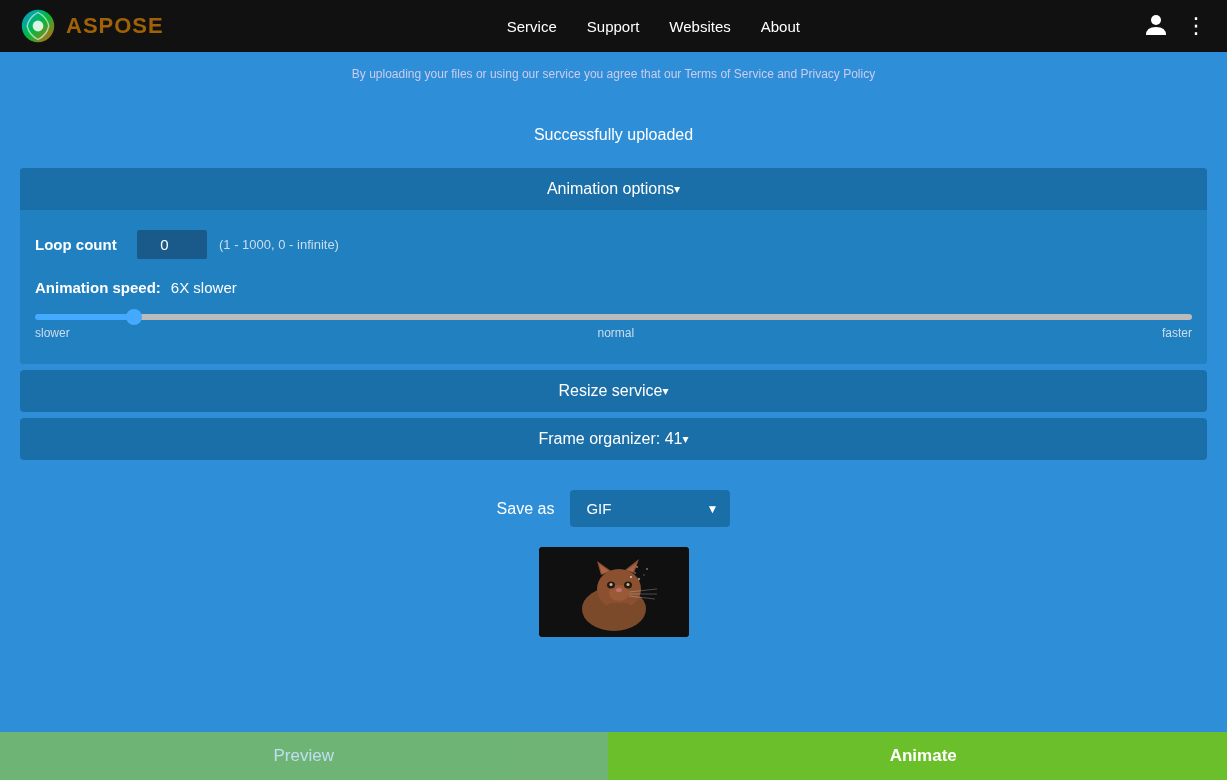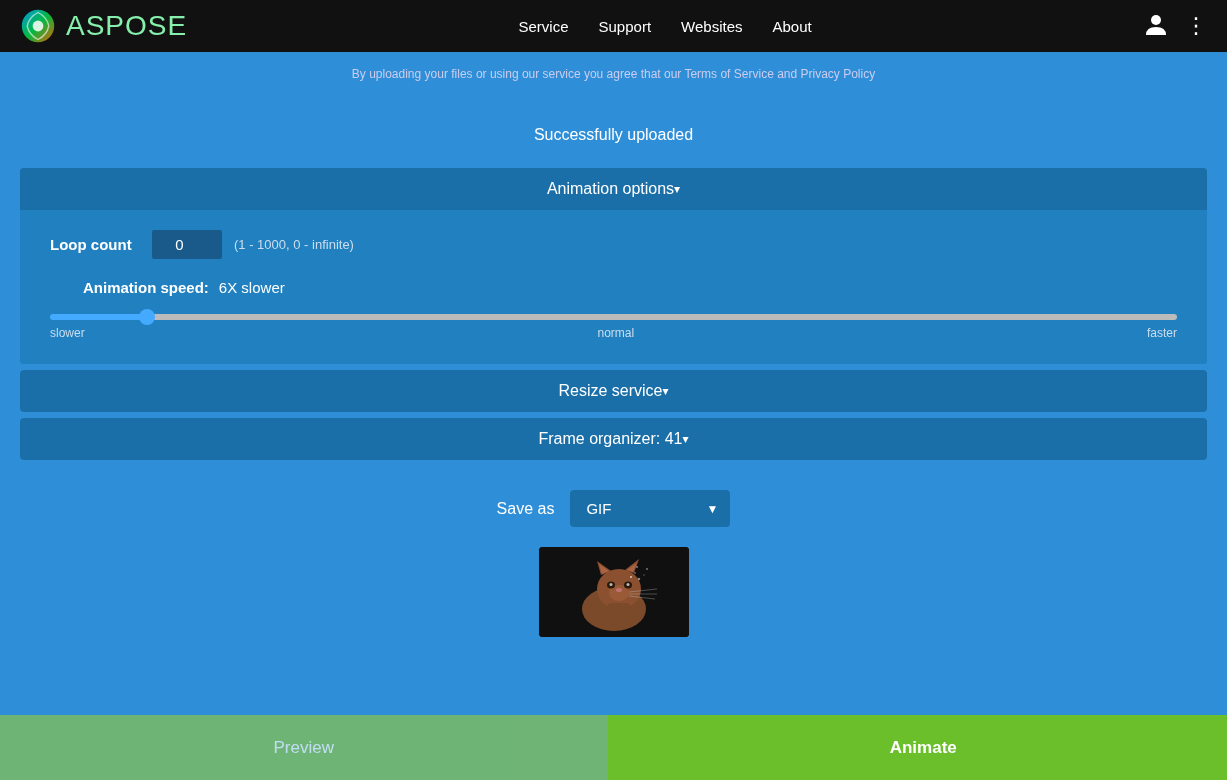--- a/index.html
+++ b/index.html
@@ -20,23 +20,23 @@
       align-items: center;
       padding: 0 20px;
       justify-content: space-between;
     }
     .navbar-left {
       display: flex;
       align-items: center;
       gap: 10px;
     }
     .logo-text {
-      color: #86efac;
-      font-size: 28px;
-      font-weight: normal;
+      color: #a16207;
+      font-size: 22px;
+      font-weight: bold;
       letter-spacing: 1px;
     }
     .navbar-center {
       display: flex;
       align-items: center;
       gap: 30px;
     }
     .nav-link {
       color: white;
       font-size: 15px;
@@ -91,21 +91,21 @@
       font-size: 16px;
       cursor: pointer;
       display: flex;
       align-items: center;
       justify-content: center;
     }
     .panel-header .dropdown-arrow {
       font-size: 12px;
     }
     .panel-body {
-      padding: 20px 30px;
+      padding: 20px 15px;
       background-color: #2080c0;
     }
 
     
     .loop-count-row {
       display: flex;
       align-items: center;
       gap: 12px;
       margin-bottom: 20px;
     }
@@ -128,21 +128,20 @@
       font-size: 13px;
       color: #cde;
     }
 
     
     .anim-speed-row {
       display: flex;
       align-items: flex-start;
       gap: 10px;
       margin-bottom: 10px;
-      margin-left: 33px;
     }
     .anim-speed-label {
       font-size: 15px;
       font-weight: bold;
     }
     .anim-speed-value {
       font-size: 15px;
       color: white;
     }
 
@@ -244,21 +243,21 @@
       height: 100%;
     }
 
     
     .bottom-buttons {
       position: fixed;
       bottom: 0;
       left: 0;
       width: 1227px;
       display: flex;
-      height: 65px;
+      height: 48px;
     }
     .btn-preview {
       flex: 1;
       background-color: #8bc34a;
       opacity: 0.7;
       color: white;
       font-size: 17px;
       border: none;
       cursor: pointer;
     }

